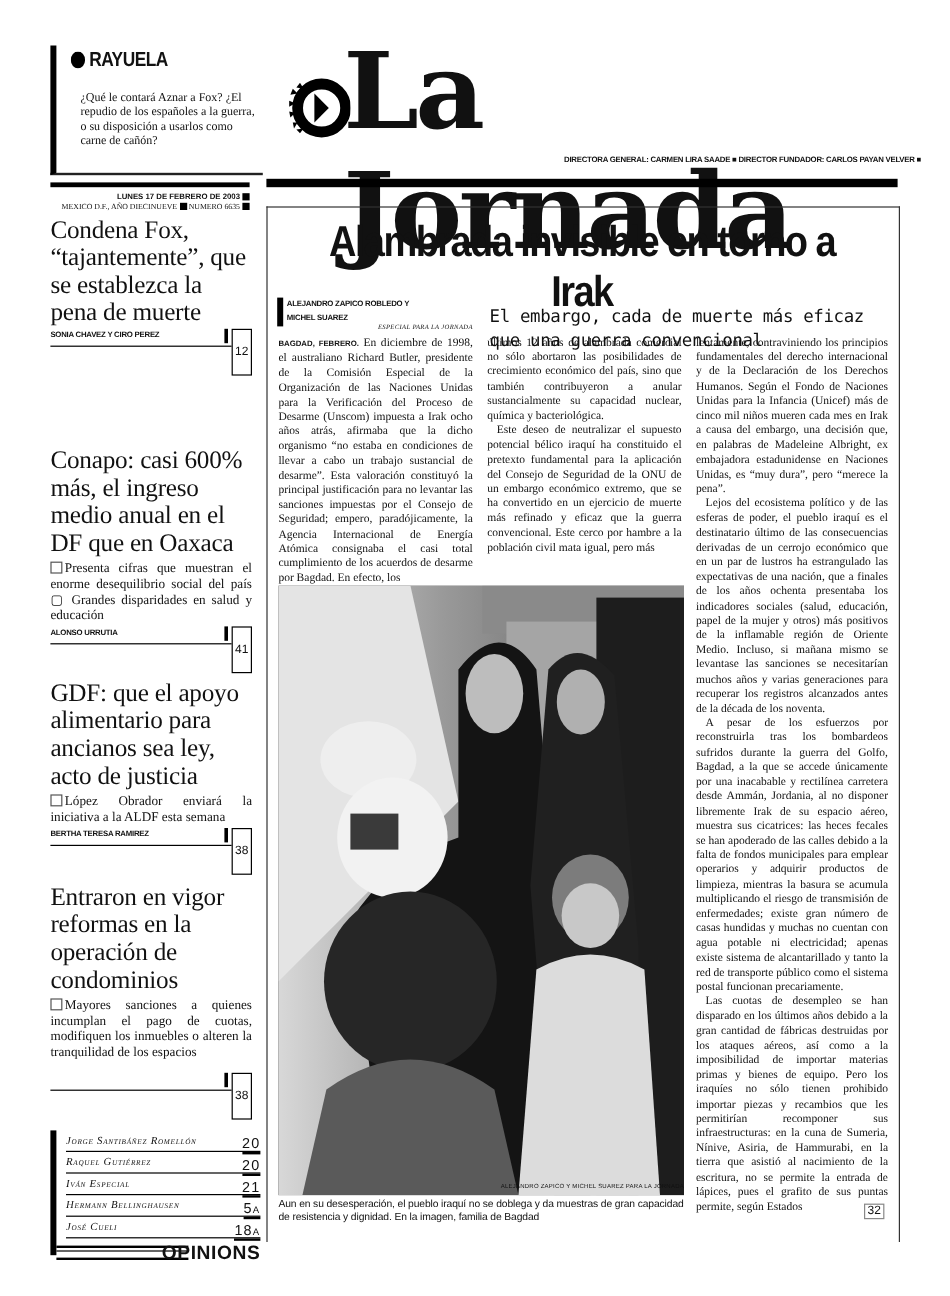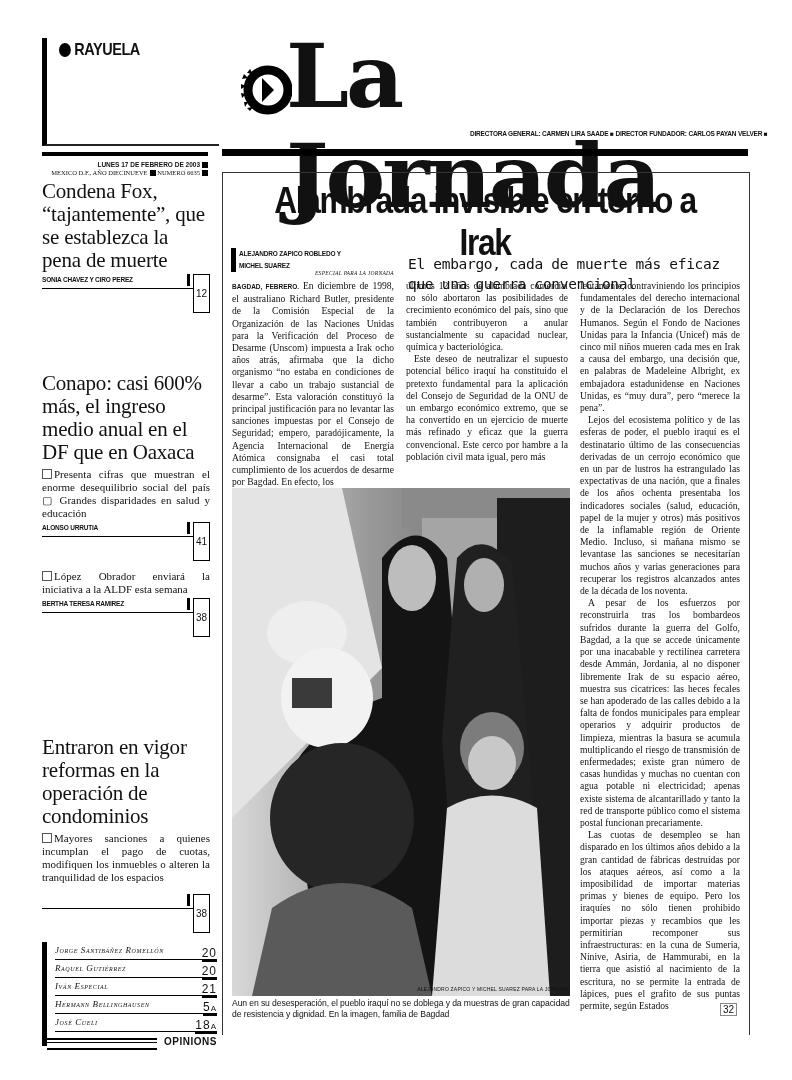--- a/index.html
+++ b/index.html
@@ -50,21 +50,21 @@
   #opinions .row { position:relative; height:17px; margin-left:8px; border-bottom:1px solid #000;
              font-size:9px; font-variant:small-caps; letter-spacing:0.6px; }
   #opinions .row .n { position:absolute; left:0; top:3px;font-style:italic; }
   #opinions .row .p { position:absolute; right:0; top:4px; font-family:"Liberation Sans", sans-serif;
              font-size:12px; border-bottom:2px solid #000; letter-spacing:1px; }
   #opinions .foot { position:relative; margin-left:0px; height:14px; margin-top:4px; }
   #opinions .foot .lines { position:absolute; left:0; top:2px; width:110px; height:8px;
              border-top:2px solid #000; border-bottom:2px solid #000; }
   #opinions .foot .lines::after { content:""; position:absolute; left:0; right:0; top:2px; border-top:1px solid #000; }
   #opinions .foot .lbl { position:absolute; right:0; top:0; font-family:"Liberation Sans", sans-serif;
-             font-weight:bold; font-size:10px; letter-spacing:0.5px; }
+             font-weight:bold; font-size:16px; letter-spacing:0.5px; }
 
   
   #main { left:222px; top:172px; width:526px; height:862px; border:1px solid #333; border-bottom:none; }
   #headline { left:222px; top:180px; width:526px; text-align:center; font-family:"Liberation Sans", sans-serif;
              font-weight:bold; font-size:36px; letter-spacing:-1.5px; transform:scaleX(0.88); transform-origin:center; }
   #authors { left:231px; top:248px; border-left:5px solid #000; padding-left:3px; font-family:"Liberation Sans", sans-serif;
              font-weight:bold; font-size:6.5px; line-height:12px; letter-spacing:-0.2px; }
   #especial { left:232px; top:270px; width:162px; text-align:right; font-size:5.5px; font-style:italic;
              letter-spacing:0.3px; font-variant:small-caps; }
   #subhead { left:408px; top:254px; width:340px; font-family:"DejaVu Sans Mono", monospace; font-size:14.5px;
@@ -87,20 +87,21 @@
              line-height:11px; background:#fff; }
 </style>
 </head>
 <body>
 
 <div id="rayuela" class="abs">
   <div class="title">
     <span class="sun"></span>
     <span>RAYUELA</span>
   </div>
+  <div class="text">¿Qué le contará Aznar a Fox? ¿El repudio de los españoles a la guerra, o su disposición a usarlos como carne de cañón?</div>
 </div>
 
 <div id="logo" class="abs">
   <svg class="sunmark" viewBox="0 0 54 60">
     <circle cx="30" cy="30" r="20" fill="none" stroke="#000" stroke-width="9"></circle>
     <path d="M24 18 L36 30 L24 42 Z" fill="#000"></path>
     <g fill="#000">
       <polygon points="6,14 10,18 4,19"></polygon>
         <polygon points="3,24 8,26 3,29"></polygon>
         <polygon points="3,33 8,34 4,38"></polygon>
@@ -136,20 +137,21 @@
   <h2>Conapo: casi 600% más, el ingreso medio anual en el DF que en Oaxaca</h2>
   <div class="dek"><span class="box"></span><span>Presenta cifras que muestran el enorme desequilibrio social del país ▢ Grandes disparidades en salud y educación</span></div>
   <div class="byline">
     <span class="name">ALONSO URRUTIA</span>
     <span class="pg-icon"></span>
     <span class="page">41</span>
   </div>
 </div>
 
 <div class="story" style="top:566px;">
+  <h2>GDF: que el apoyo alimentario para ancianos sea ley, acto de justicia</h2>
   <div class="dek"><span class="box"></span><span>López Obrador enviará la iniciativa a la ALDF esta semana</span></div>
   <div class="byline">
     <span class="name">BERTHA TERESA RAMIREZ</span>
     <span class="pg-icon"></span>
     <span class="page">38</span>
   </div>
 </div>
 
 <div class="story" style="top:736px;">
   <h2>Entraron en vigor reformas en la operación de condominios</h2>

